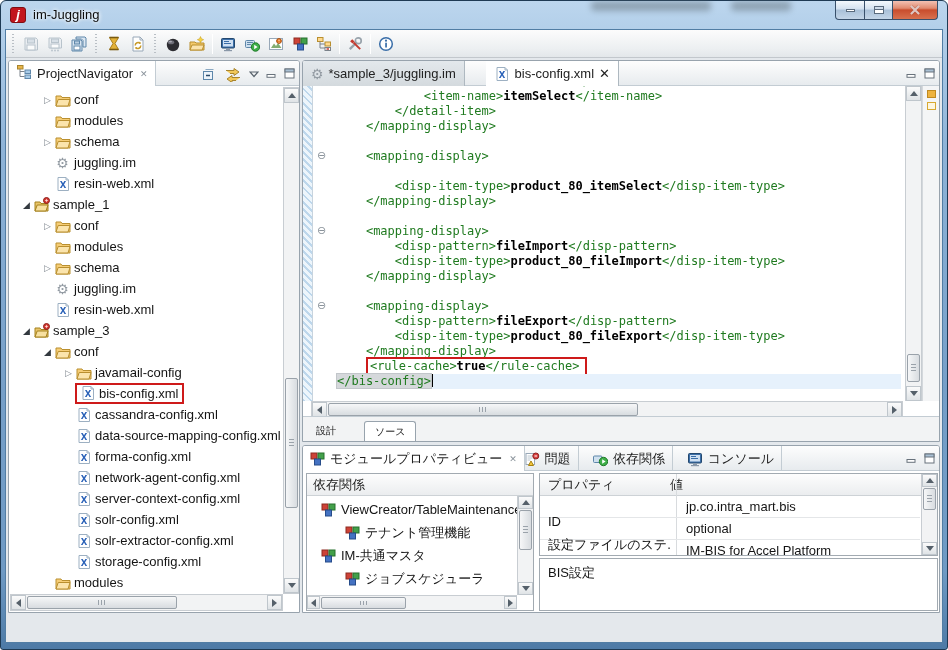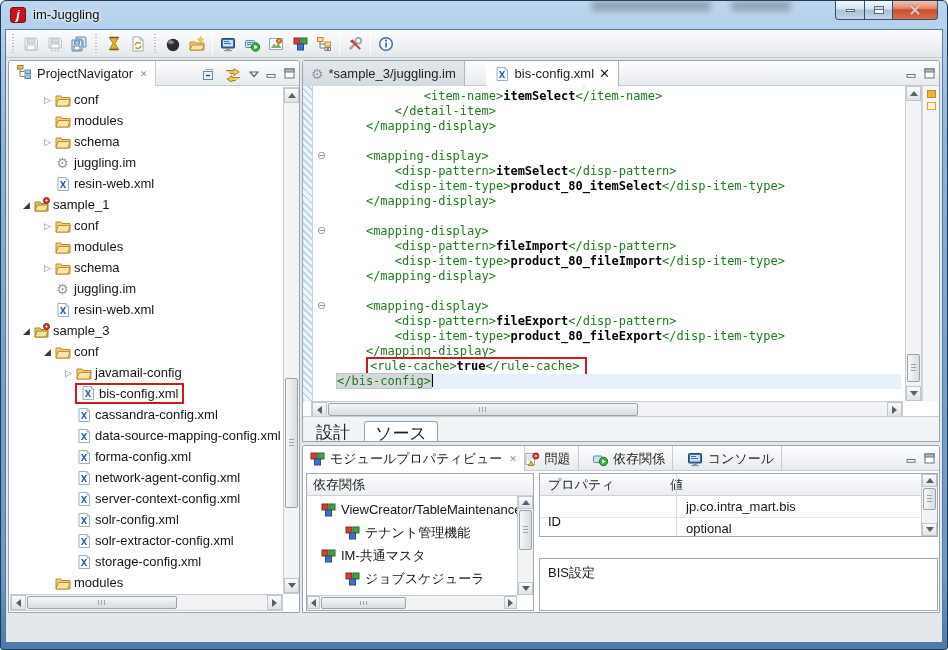--- a/index.html
+++ b/index.html
@@ -92,21 +92,21 @@
   .ed-line.current { background:#e6f1fc; }
   .seg-tag { color:#1f7a1f; }
   .seg-text { color:#000; font-weight:bold; }
   .seg-tag-occ { color:#1f7a1f; background:#d5d8db; outline:1px solid #c2c6ca; }
   .ed-redbox { display:inline-block; border:2px solid #ce1a1a; padding:0 6px 1px 2px; margin:-2px 0; vertical-align:top; height:19px; }
   .caret { display:inline-block; width:1.5px; height:13px; background:#000; vertical-align:-2px; margin-left:1px; }
   .overview { position:absolute; right:0; top:0; bottom:0; width:17px; background:#f4f5f6; border-left:1px solid #d4d8dc; }
   .ov-mark { position:absolute; left:4px; width:9px; height:8px; }
 
   .page-tabs { position:absolute; left:0; right:0; bottom:0; height:25px; background:#f2f3f4; border-top:1px solid #c3ccd3; }
-  .ptab { position:absolute; bottom:0; height:20px; display:flex; align-items:flex-start; padding:0 10px; font-size:17px; color:#222; }
+  .ptab { position:absolute; bottom:0; height:20px; display:flex; align-items:center; padding:0 10px; font-size:10px; color:#222; }
   .ptab.active { background:#fff; border:1px solid #98a3ad; border-bottom:none; border-radius:3px 3px 0 0; }
 
   
   .dep-box, .prop-table, .desc-box { position:absolute; background:#fff; border:1px solid #a2aab1; }
   .grid-header { position:absolute; left:0; right:0; top:0; height:22px;
     background:linear-gradient(180deg,#fdfdfd,#ebedef); border-bottom:1px solid #cdd2d6;
     font-size:13px; color:#222; display:flex; align-items:center; }
   .dep-row { position:absolute; left:0; height:23px; display:flex; align-items:center; gap:5px; font-size:13px; color:#141414; white-space:nowrap; }
   .prop-row { position:absolute; left:0; right:17px; height:22px; border-bottom:1px solid #e4e6e8; font-size:13px; color:#141414; }
   .prop-cell-k { position:absolute; left:8px; top:18px; width:122px; overflow:hidden; white-space:nowrap; }
@@ -675,21 +675,20 @@
             <div class="fold-mark" style="top: 139px;">⊖</div>
             <div class="fold-mark" style="top: 214px;">⊖</div>
           </div>
         <div class="ed-lines" id="ed-lines">
             <div class="ed-line" style="position: absolute; left: 4px; right: 0px; top: -12px;"><span>            </span><span class="seg-tag">&lt;item-name&gt;</span><span class="seg-text">itemSelect</span><span class="seg-tag">&lt;/item-name&gt;</span></div>
             <div class="ed-line" style="position: absolute; left: 4px; right: 0px; top: 3px;"><span>            </span><span class="seg-tag">&lt;item-name&gt;</span><span class="seg-text">itemSelect</span><span class="seg-tag">&lt;/item-name&gt;</span></div>
             <div class="ed-line" style="position: absolute; left: 4px; right: 0px; top: 18px;"><span>        </span><span class="seg-tag">&lt;/detail-item&gt;</span></div>
             <div class="ed-line" style="position: absolute; left: 4px; right: 0px; top: 33px;"><span>    </span><span class="seg-tag">&lt;/mapping-display&gt;</span></div>
             <div class="ed-line" style="position: absolute; left: 4px; right: 0px; top: 48px;"></div>
             <div class="ed-line" style="position: absolute; left: 4px; right: 0px; top: 63px;"><span>    </span><span class="seg-tag">&lt;mapping-display&gt;</span></div>
-            <div class="ed-line" style="position: absolute; left: 4px; right: 0px; top: 78px;"><span>        </span><span class="seg-tag">&lt;disp-pattern&gt;</span><span class="seg-text">itemSelect</span><span class="seg-tag">&lt;/disp-pattern&gt;</span></div>
             <div class="ed-line" style="position: absolute; left: 4px; right: 0px; top: 93px;"><span>        </span><span class="seg-tag">&lt;disp-item-type&gt;</span><span class="seg-text">product_80_itemSelect</span><span class="seg-tag">&lt;/disp-item-type&gt;</span></div>
             <div class="ed-line" style="position: absolute; left: 4px; right: 0px; top: 108px;"><span>    </span><span class="seg-tag">&lt;/mapping-display&gt;</span></div>
             <div class="ed-line" style="position: absolute; left: 4px; right: 0px; top: 123px;"></div>
             <div class="ed-line" style="position: absolute; left: 4px; right: 0px; top: 138px;"><span>    </span><span class="seg-tag">&lt;mapping-display&gt;</span></div>
             <div class="ed-line" style="position: absolute; left: 4px; right: 0px; top: 153px;"><span>        </span><span class="seg-tag">&lt;disp-pattern&gt;</span><span class="seg-text">fileImport</span><span class="seg-tag">&lt;/disp-pattern&gt;</span></div>
             <div class="ed-line" style="position: absolute; left: 4px; right: 0px; top: 168px;"><span>        </span><span class="seg-tag">&lt;disp-item-type&gt;</span><span class="seg-text">product_80_fileImport</span><span class="seg-tag">&lt;/disp-item-type&gt;</span></div>
             <div class="ed-line" style="position: absolute; left: 4px; right: 0px; top: 183px;"><span>    </span><span class="seg-tag">&lt;/mapping-display&gt;</span></div>
             <div class="ed-line" style="position: absolute; left: 4px; right: 0px; top: 198px;"></div>
             <div class="ed-line" style="position: absolute; left: 4px; right: 0px; top: 213px;"><span>    </span><span class="seg-tag">&lt;mapping-display&gt;</span></div>
             <div class="ed-line" style="position: absolute; left: 4px; right: 0px; top: 228px;"><span>        </span><span class="seg-tag">&lt;disp-pattern&gt;</span><span class="seg-text">fileExport</span><span class="seg-tag">&lt;/disp-pattern&gt;</span></div>
@@ -865,21 +864,21 @@
           <div class="sb-arrow" style="left:0; top:0; width:13px; height:13px;">
               <span class="tri left"></span>
             </div>
           <div class="thumb-h" style="left:14px; width:85px;"></div>
           <div class="sb-arrow" style="right:0; top:0; width:13px; height:13px;">
               <span class="tri right"></span>
             </div>
         </div>
       </div>
 
-      <div class="prop-table" style="left:236px; top:27px; width:399px; height:64px;">
+      <div class="prop-table" style="left:236px; top:27px; width:399px; height:83px;">
         <div class="grid-header">
           <span style="padding-left:8px; width:130px;">プロパティ</span>
           <span>値</span>
         </div>
         <div class="col-div" style="left:136px;"></div>
         <div id="prop-rows" style="position:absolute; left:0; top:22px; right:0; bottom:0; overflow:hidden;">
             <div class="prop-row" style="top: 0px;">
               <span class="prop-cell-k">ID</span>
               <span class="prop-cell-v">jp.co.intra_mart.bis</span>
             </div>

